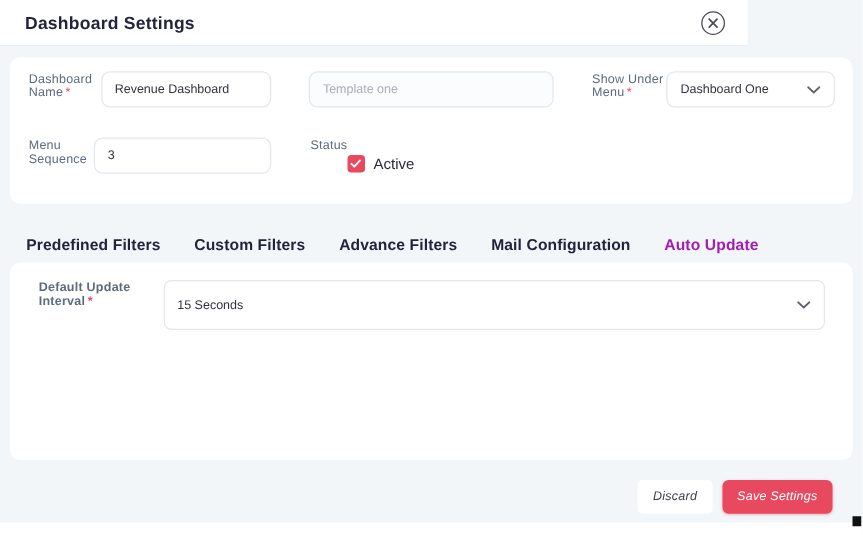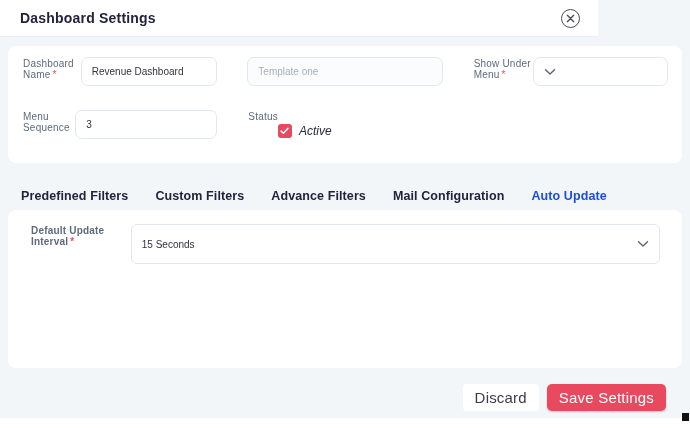--- a/index.html
+++ b/index.html
@@ -49,53 +49,53 @@
   .select-box .chev { color: #5d6470; display: flex; align-items: center; }
 
   
   .status-field .field-label { margin-bottom: 9px; }
   .checkbox-row { display: flex; align-items: center; gap: 7px; cursor: pointer; }
   .checkbox {
     width: 14px; height: 14px; border-radius: 3px; background: #e8495f;
     display: flex; align-items: center; justify-content: center;
   }
   .checkbox svg { display: block; }
-  .checkbox-label { font-size: 12px; color: #2b2b3a; font-style: italic; }
+  .checkbox-label { font-size: 12px; color: #2b2b3a; }
 
   
   .tabs {
     position: absolute; left: 8px; top: 180px; width: 674px;
     display: flex; gap: 25px; padding-left: 12px;
     border-bottom: 1px solid #e2e7ec;
   }
   .tab {
     font-size: 12.5px; font-weight: 700; color: #23233d;
     padding: 9px 1px 13px 1px; cursor: pointer; border-bottom: 2px solid transparent;
     margin-bottom: -1px; letter-spacing: 0.1px;
   }
-  .tab.active { color: #1d4ed8; border-bottom-color: #e8495f; }
+  .tab.active { color: #a21caf; border-bottom-color: #e8495f; }
 
   
   .panel-card {
     position: absolute; left: 8px; top: 210px; width: 674px; height: 158px;
     background: #ffffff; border-radius: 8px;
     padding: 14px 22px;
   }
   .panel-card .field-label { margin-bottom: 6px; font-weight: bold; }
   .panel-card .select-box { height: 40px; border-radius: 6px; }
 
   
   .footer-actions {
     position: absolute; right: 24px; top: 384px;
     display: flex; align-items: center; gap: 8px;
   }
   .btn {
     height: 27px; border: none; border-radius: 5px; cursor: pointer;
-    font-size: 15px; font-family: "Liberation Sans", "DejaVu Sans", sans-serif;
-    padding: 0 12px; letter-spacing: 0.2px;
+    font-size: 10px; font-family: "Liberation Sans", "DejaVu Sans", sans-serif;
+    padding: 0 12px; letter-spacing: 0.2px; font-style: italic;
   }
   .btn-discard { background: #ffffff; color: #3c3c4a; border-radius: 4px; }
   .btn-save { background: #e8495f; color: #ffffff; font-weight: 400; box-shadow: 0 1px 2px rgba(232,73,95,.35); }
 
   .corner-artifact { position: absolute; right: 1px; bottom: 7px; width: 7px; height: 8px; background: #111; }
 </style>
 </head>
 <body>
 
 <div class="modal">
@@ -119,20 +119,21 @@
     </div>
 
     <div class="field">
       <input class="text-input muted" type="text" placeholder="Template one" style="">
     </div>
 
 
     <div class="field">
       <label class="field-label"><span>Show Under Menu</span><span class="req">*</span></label>
       <div class="select-box">
+        <span>Dashboard One</span>
         <span class="chev">
           <svg width="12" height="8" viewBox="0 0 12 8">
               <path d="M1.5 1.8 L6 6 L10.5 1.8" fill="none" stroke="#5d6470" stroke-width="1.4" stroke-linecap="round" stroke-linejoin="round"></path>
             </svg>
         </span>
       </div>
     </div>
 
     <div class="field">
       <label class="field-label">Menu Sequence</label>

